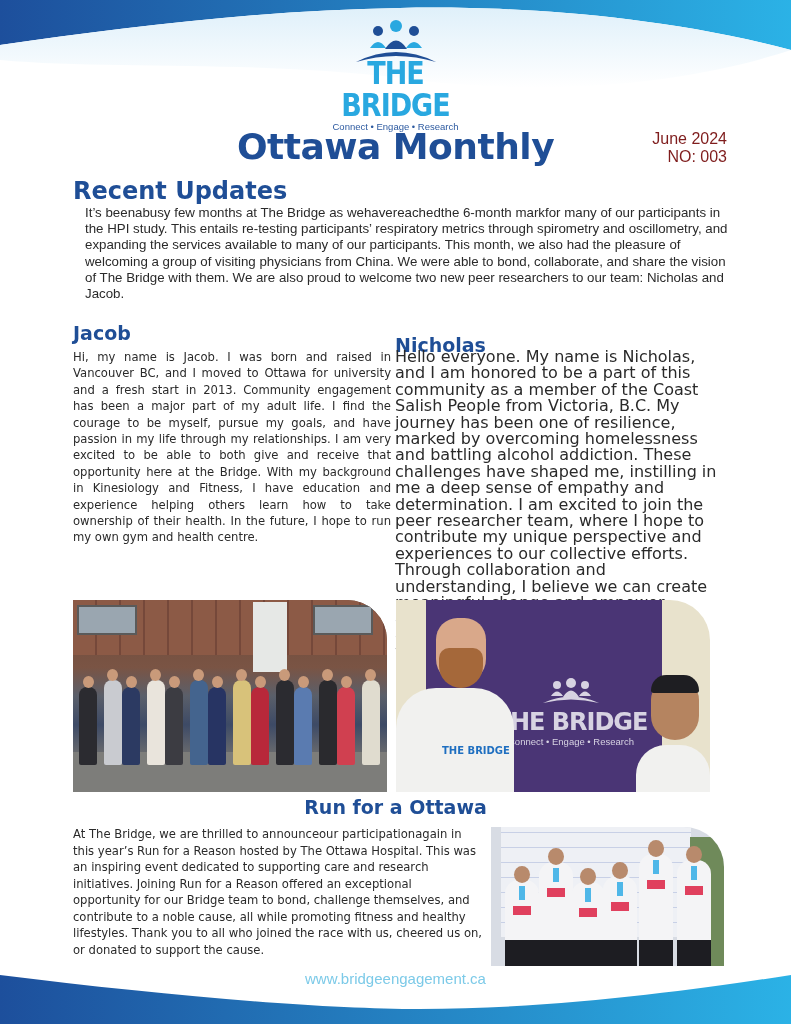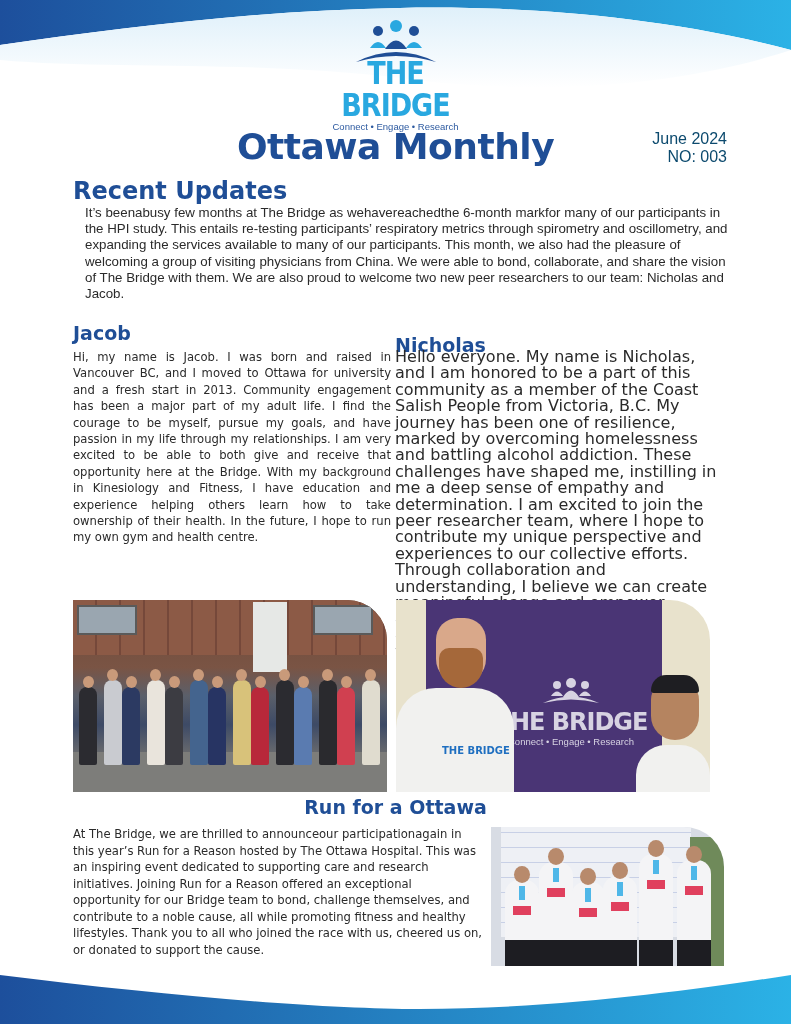--- a/index.html
+++ b/index.html
@@ -10,21 +10,21 @@
   .footer-wave { position: absolute; left: 0; top: 975px; width: 791px; height: 49px; }
 
   .logo { position: absolute; left: 318px; top: 20px; width: 155px; height: 92px; text-align: center; }
   .logo svg { display: block; margin: 0 auto; }
   .logo-title { font-family: "DejaVu Sans", sans-serif; font-weight: bold; font-size: 27px; color: #29a8e0;
     letter-spacing: -1px; line-height: 28px; transform: scaleY(1.15); margin-top: -2px; }
   .logo-tag { font-size: 9.5px; color: #2d5aa0; margin-top: 3px; }
 
   .main-title { position: absolute; left: 0; width: 791px; top: 126px; text-align: center;
     font-family: "DejaVu Sans", sans-serif; font-weight: bold; font-size: 36px; color: #1f4e96; letter-spacing: -0.5px; }
-  .issue { position: absolute; right: 64px; top: 130px; text-align: right; font-size: 16px; line-height: 18px; color: #0c4a6e; }
+  .issue { position: absolute; right: 64px; top: 130px; text-align: right; font-size: 16px; line-height: 18px; color: #7f1d1d; }
 
   .h2 { font-family: "DejaVu Sans", sans-serif; font-weight: bold; color: #1f4e96; }
   .recent-title { position: absolute; left: 73px; top: 177px; font-size: 24px; }
   .recent-body { position: absolute; left: 85px; top: 205px; width: 650px; font-size: 13.3px; line-height: 16.2px; color: #2a2a2a; }
 
   .col-title { position: absolute; font-size: 19px; }
   .jacob-title { left: 73px; width: 315px; top: 322px; }
   .nicholas-title { left: 395px; width: 315px; top: 322px; margin-top: 12px; }
 
   .jacob-body { position: absolute; left: 73px; top: 349px; width: 318px; font-family: "DejaVu Sans", sans-serif;
@@ -225,13 +225,14 @@
 <svg class="footer-wave" viewBox="0 0 791 49" preserveAspectRatio="none">
   <defs>
     <linearGradient id="fg" x1="0" y1="0" x2="1" y2="0">
       <stop offset="0" stop-color="#1d4f9c"></stop>
       <stop offset="1" stop-color="#2bb2e6"></stop>
     </linearGradient>
   </defs>
   <path d="M0,0 C160,20 320,34 420,34 C560,34 700,14 791,0 V49 H0 Z" fill="url(#fg)"></path>
 </svg>
 <div class="footer-text">
+  <a class="url">www.bridgeengagement.ca</a>
 </div>
 
 </body></html>

